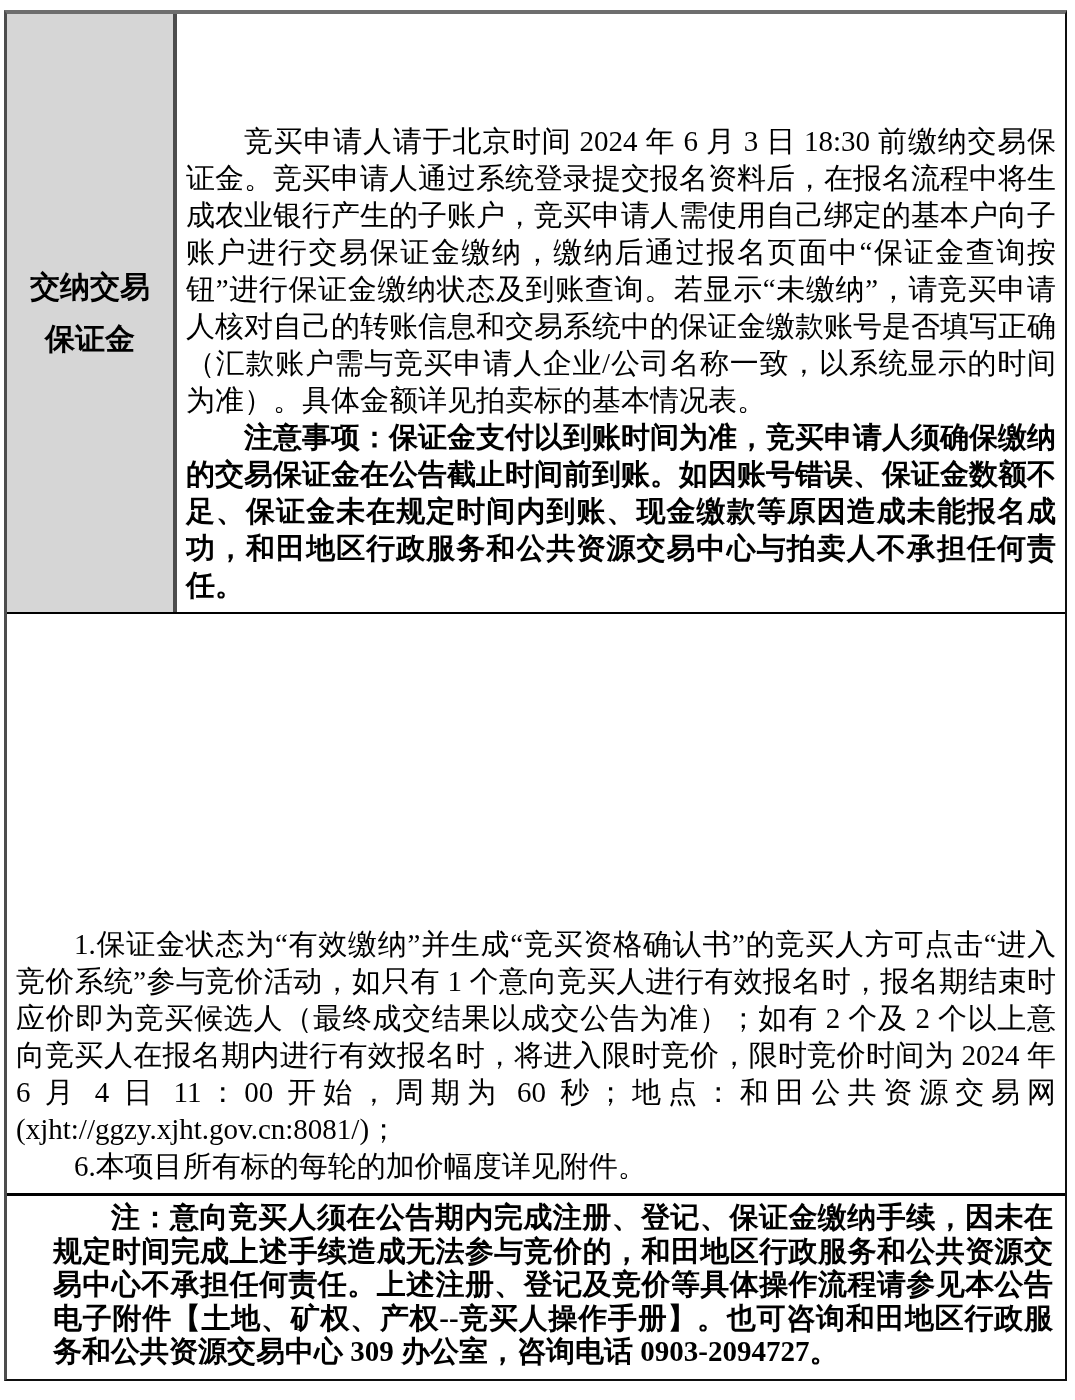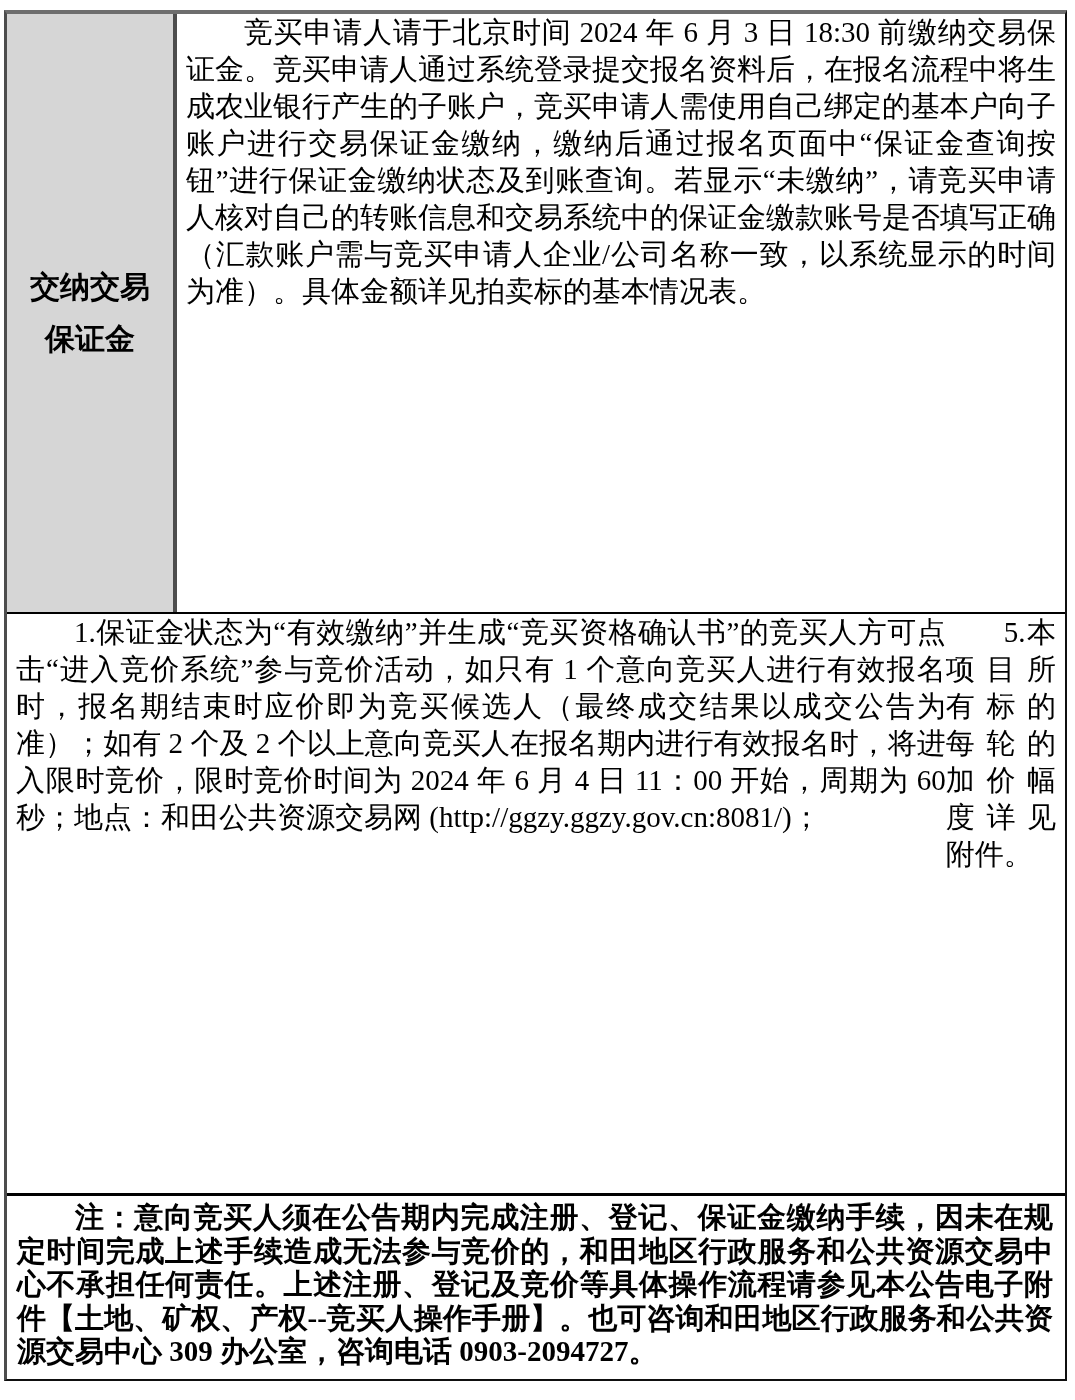--- a/index.html
+++ b/index.html
@@ -34,63 +34,65 @@
     background: var(--label-cell-bg);
     border-right: 4px solid var(--border-mid);
     display: flex; flex-direction: column;
     justify-content: center; align-items: center;
     gap: 22px;
     font-size: 30px; font-weight: bold;
     line-height: 30px;
   }
   .content-cell {
     flex: 1 1 auto;
-    display: flex; flex-direction: row;
+    display: flex; flex-direction: column;
     justify-content: flex-end;
-    padding: 0 9px;
+    padding: 8px 9px;
     overflow: hidden;
   }
   .para {
     font-size: 29px;
     line-height: 37px;
     text-indent: 2em;
     text-align: justify;
   }
   .bold { font-weight: bold; }
   .note-row {
     min-height: 170px;
     padding: 5px 12px 10px 10px;
   }
   .note-para {
     font-size: 29px;
     line-height: 33.5px;
     font-weight: bold;
     text-indent: 2em;
     text-align: justify;
+    margin-left: 36px;
   }
 </style>
 </head>
 <body>
 
 <div class="doc-table">
 
   <div class="t-row row-deposit">
     <div class="label-cell">
       <span>交纳交易</span>
       <span>保证金</span>
     </div>
     <div class="content-cell">
       <p class="para">竞买申请人请于北京时间 2024 年 6 月 3 日 18:30 前缴纳交易保证金。竞买申请人通过系统登录提交报名资料后，在报名流程中将生成农业银行产生的子账户，竞买申请人需使用自己绑定的基本户向子账户进行交易保证金缴纳，缴纳后通过报名页面中“保证金查询按钮”进行保证金缴纳状态及到账查询。若显示“未缴纳”，请竞买申请人核对自己的转账信息和交易系统中的保证金缴款账号是否填写正确（汇款账户需与竞买申请人企业/公司名称一致，以系统显示的时间为准）。具体金额详见拍卖标的基本情况表。</p>
+      <p class="para bold">注意事项：保证金支付以到账时间为准，竞买申请人须确保缴纳的交易保证金在公告截止时间前到账。如因账号错误、保证金数额不足、保证金未在规定时间内到账、现金缴款等原因造成未能报名成功，和田地区行政服务和公共资源交易中心与拍卖人不承担任何责任。</p>
     </div>
   </div>
 
   <div class="t-row row-procedure">
     <div class="content-cell">
-      <p class="para"><span>1.保证金状态为“有效缴纳”并生成“竞买资格确认书”的竞买人方可点击“进入竞价系统”参与竞价活动，如只有 1 个意向竞买人进行有效报名时，报名期结束时应价即为竞买候选人（最终成交结果以成交公告为准）；如有 2 个及 2 个以上意向竞买人在报名期内进行有效报名时，将进入限时竞价，限时竞价时间为 2024 年 6 月 4 日 11：00 开始，周期为 60 秒；地点：和田公共资源交易网 (</span><span>http://ggzy.ggzy.gov.cn:8081/</span><span>)；</span></p>
-      <p class="para">5.本项目所有标的每轮的加价幅度详见附件。</p>
+      <p class="para"><span>1.保证金状态为“有效缴纳”并生成“竞买资格确认书”的竞买人方可点击“进入竞价系统”参与竞价活动，如只有 1 个意向竞买人进行有效报名时，报名期结束时应价即为竞买候选人（最终成交结果以成交公告为准）；如有 2 个及 2 个以上意向竞买人在报名期内进行有效报名时，将进入限时竞价，限时竞价时间为 2024 年 6 月 4 日 11：00 开始，周期为 60 秒；地点：和田公共资源交易网 (</span><span>xjht://ggzy.xjht.gov.cn:8081/</span><span>)；</span></p>
+      <p class="para">6.本项目所有标的每轮的加价幅度详见附件。</p>
     </div>
   </div>
 
   <div class="note-row">
     <p class="note-para">注：意向竞买人须在公告期内完成注册、登记、保证金缴纳手续，因未在规定时间完成上述手续造成无法参与竞价的，和田地区行政服务和公共资源交易中心不承担任何责任。上述注册、登记及竞价等具体操作流程请参见本公告电子附件【土地、矿权、产权--竞买人操作手册】。也可咨询和田地区行政服务和公共资源交易中心 309 办公室，咨询电话 0903-2094727。</p>
   </div>
 
 </div>
 
 </body></html>

